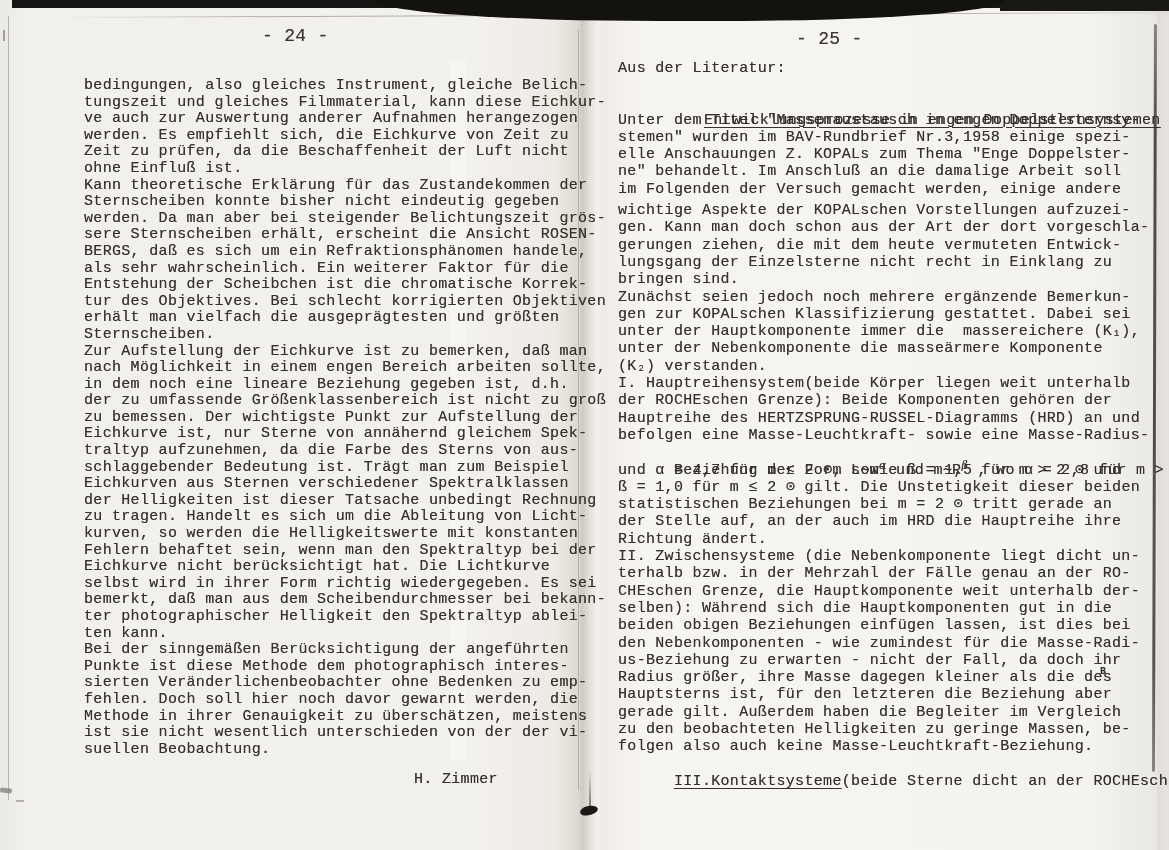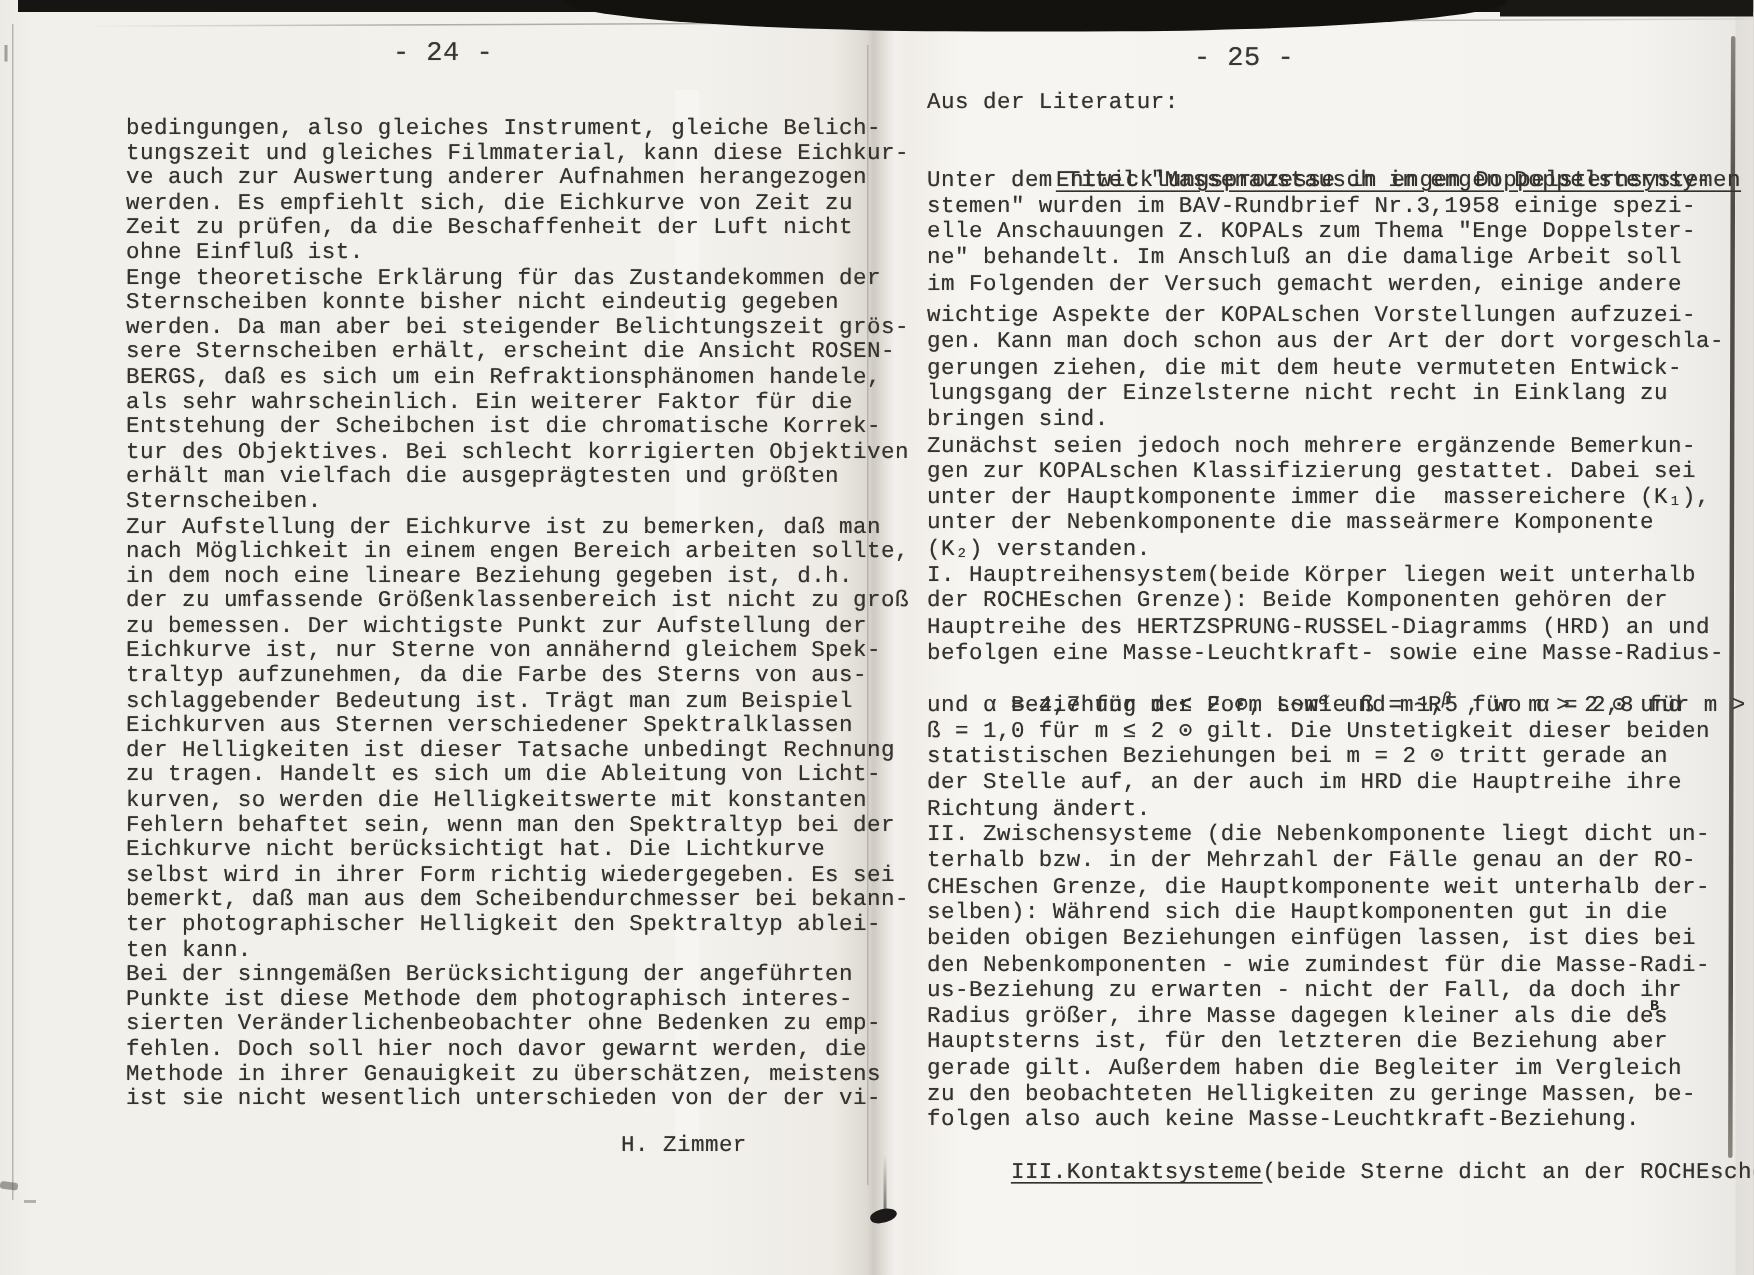--- a/index.html
+++ b/index.html
@@ -82,21 +82,21 @@
   <div class="pageno pageno-right">- 25 -</div>
 
   <div class="page page-left">
     <div>
         <div class="tl">bedingungen, also gleiches Instrument, gleiche Belich-</div>
         <div class="tl">tungszeit und gleiches Filmmaterial, kann diese Eichkur-</div>
         <div class="tl">ve auch zur Auswertung anderer Aufnahmen herangezogen</div>
         <div class="tl">werden. Es empfiehlt sich, die Eichkurve von Zeit zu</div>
         <div class="tl">Zeit zu prüfen, da die Beschaffenheit der Luft nicht</div>
         <div class="tl">ohne Einfluß ist.</div>
-        <div class="tl">Enge theoretische Erklärung für das Zustandekommen der</div>
+        <div class="tl">Kann theoretische Erklärung für das Zustandekommen der</div>
         <div class="tl">Sternscheiben konnte bisher nicht eindeutig gegeben</div>
         <div class="tl">werden. Da man aber bei steigender Belichtungszeit grös-</div>
         <div class="tl">sere Sternscheiben erhält, erscheint die Ansicht ROSEN-</div>
         <div class="tl">BERGS, daß es sich um ein Refraktionsphänomen handele,</div>
         <div class="tl">als sehr wahrscheinlich. Ein weiterer Faktor für die</div>
         <div class="tl">Entstehung der Scheibchen ist die chromatische Korrek-</div>
         <div class="tl">tur des Objektives. Bei schlecht korrigierten Objektiven</div>
         <div class="tl">erhält man vielfach die ausgeprägtesten und größten</div>
         <div class="tl">Sternscheiben.</div>
         <div class="tl">Zur Aufstellung der Eichkurve ist zu bemerken, daß man</div>
@@ -116,20 +116,21 @@
         <div class="tl">selbst wird in ihrer Form richtig wiedergegeben. Es sei</div>
         <div class="tl">bemerkt, daß man aus dem Scheibendurchmesser bei bekann-</div>
         <div class="tl">ter photographischer Helligkeit den Spektraltyp ablei-</div>
         <div class="tl">ten kann.</div>
         <div class="tl">Bei der sinngemäßen Berücksichtigung der angeführten</div>
         <div class="tl">Punkte ist diese Methode dem photographisch interes-</div>
         <div class="tl">sierten Veränderlichenbeobachter ohne Bedenken zu emp-</div>
         <div class="tl">fehlen. Doch soll hier noch davor gewarnt werden, die</div>
         <div class="tl">Methode in ihrer Genauigkeit zu überschätzen, meistens</div>
         <div class="tl">ist sie nicht wesentlich unterschieden von der der vi-</div>
+        <div class="tl">suellen Beobachtung.</div>
       </div>
     <div class="tl sig">H. Zimmer</div>
   </div>
 
   <div class="page page-right">
     <div class="tl">Aus der Literatur:</div>
     <div class="tl heading-row">
       <span class="u">Entwicklungsprozesse in engen Doppelsternsystemen</span>
     </div>
     <div>

